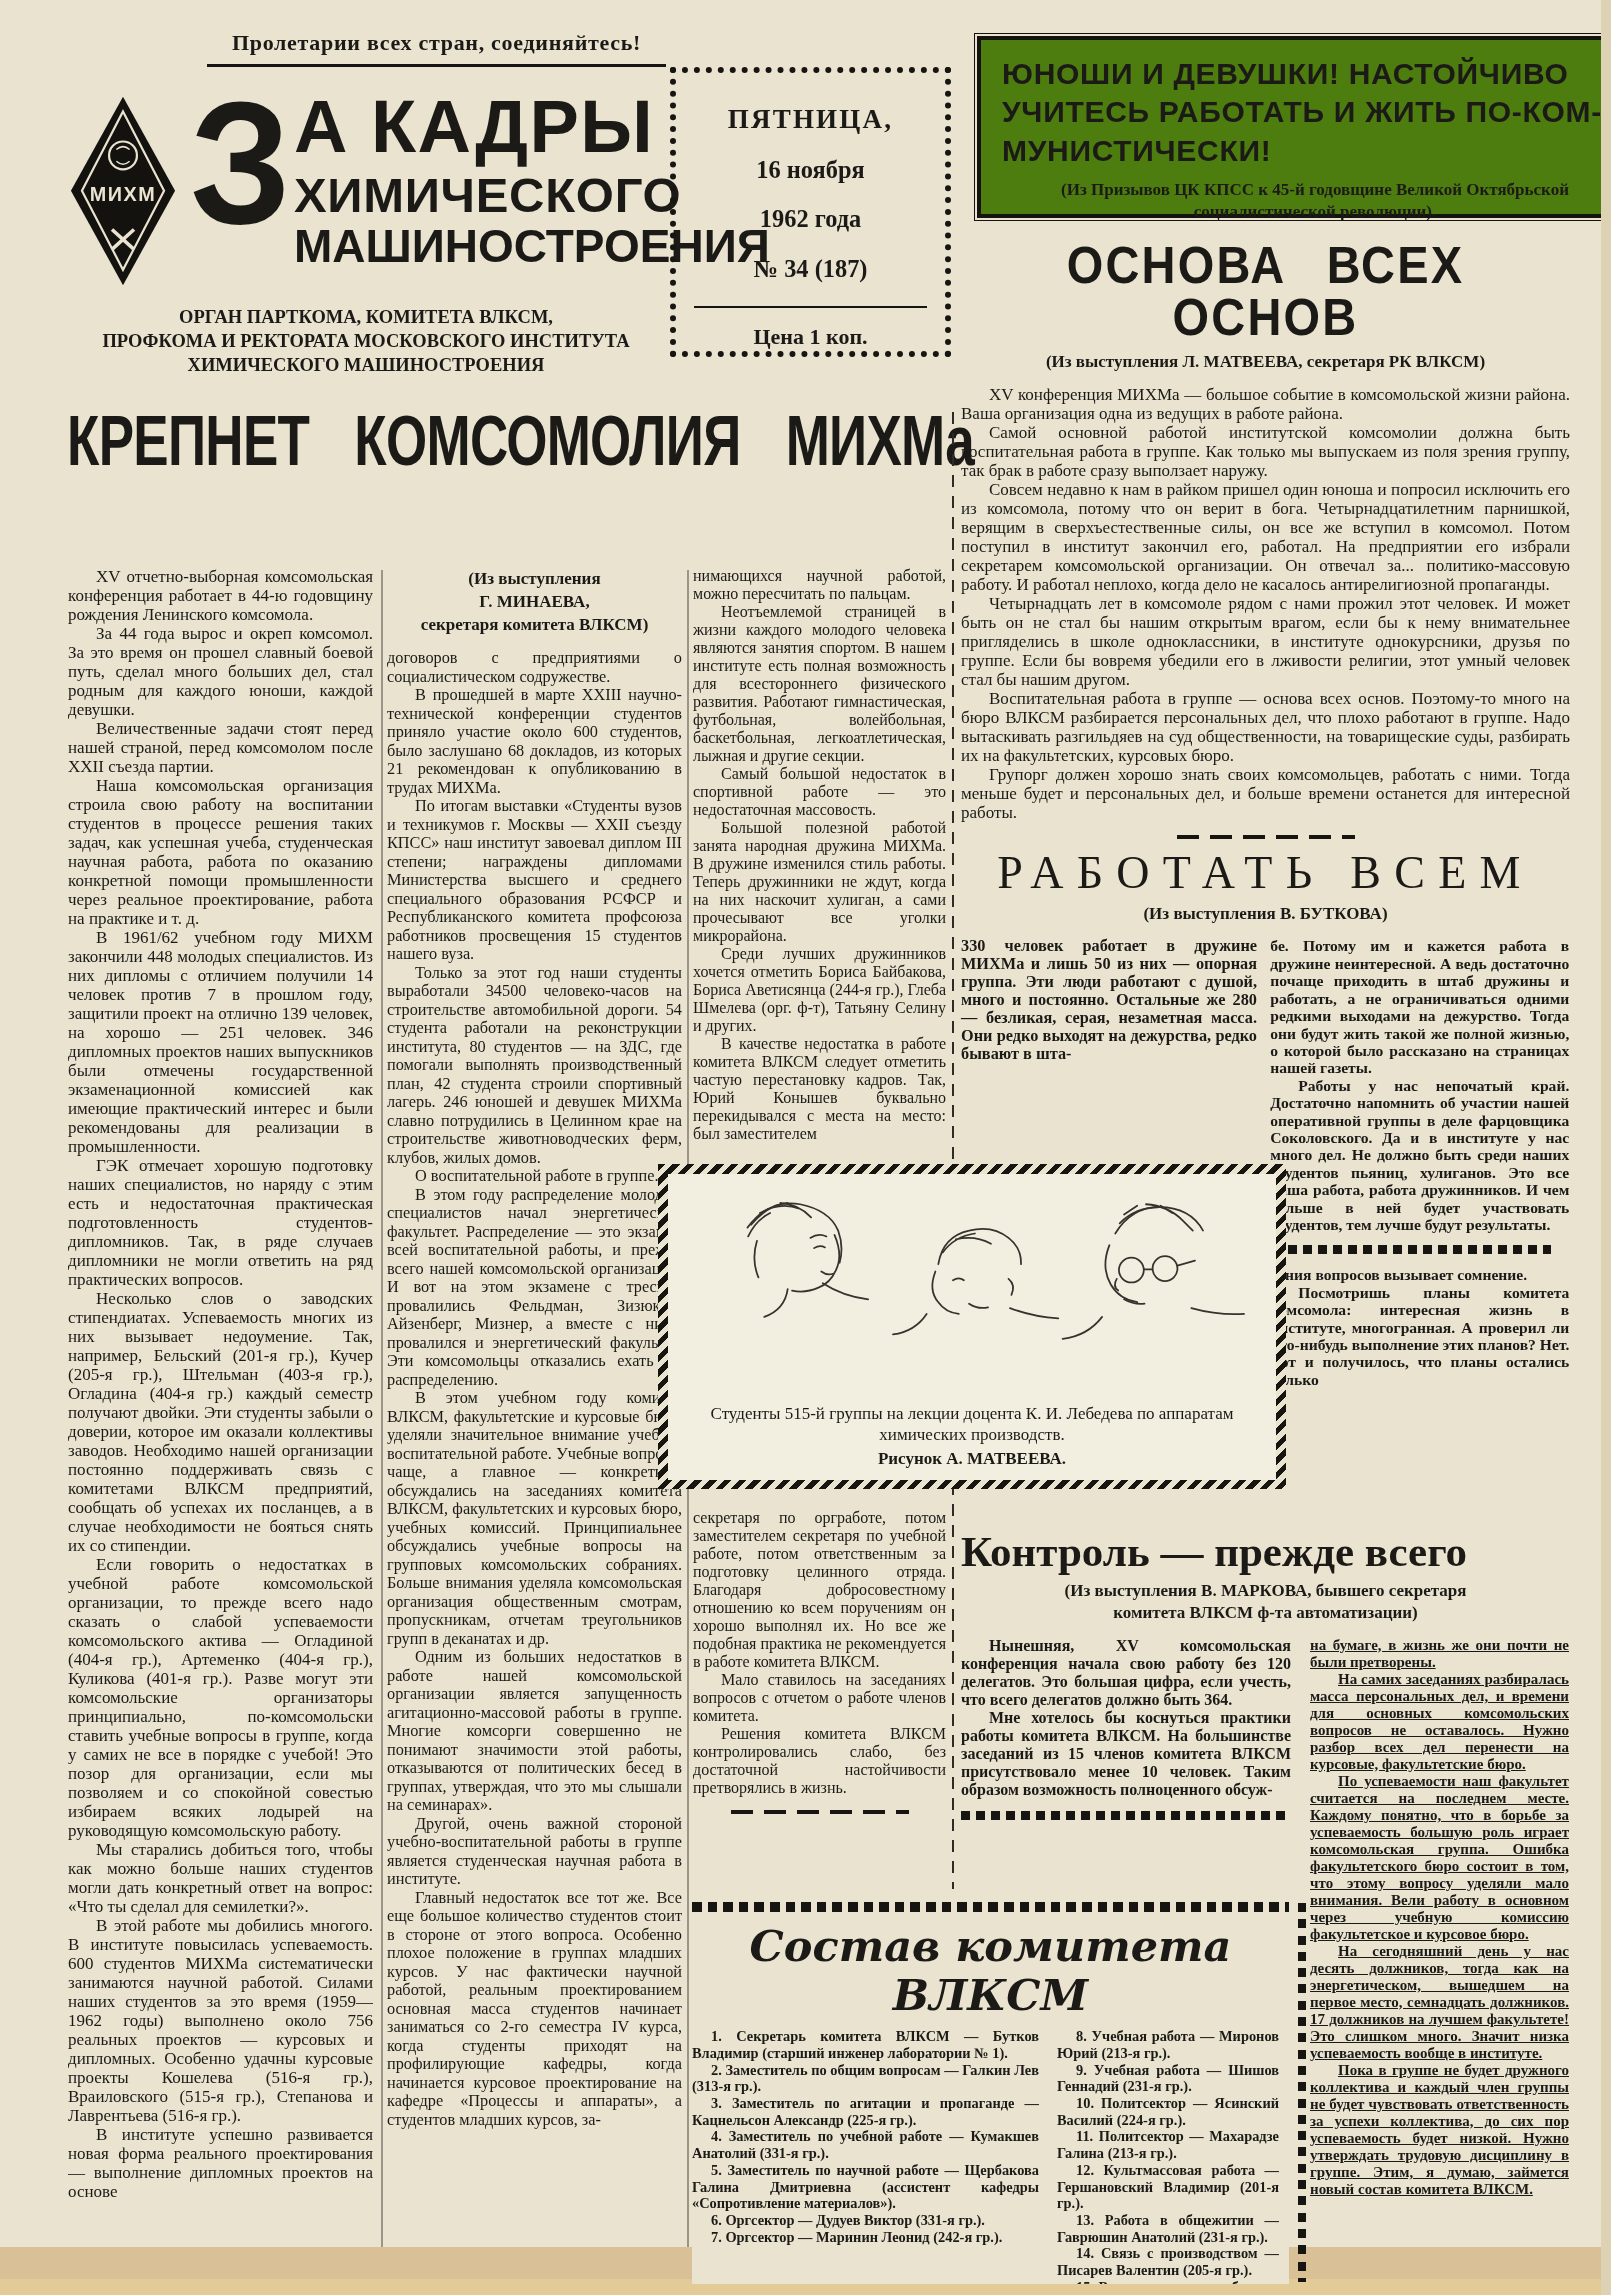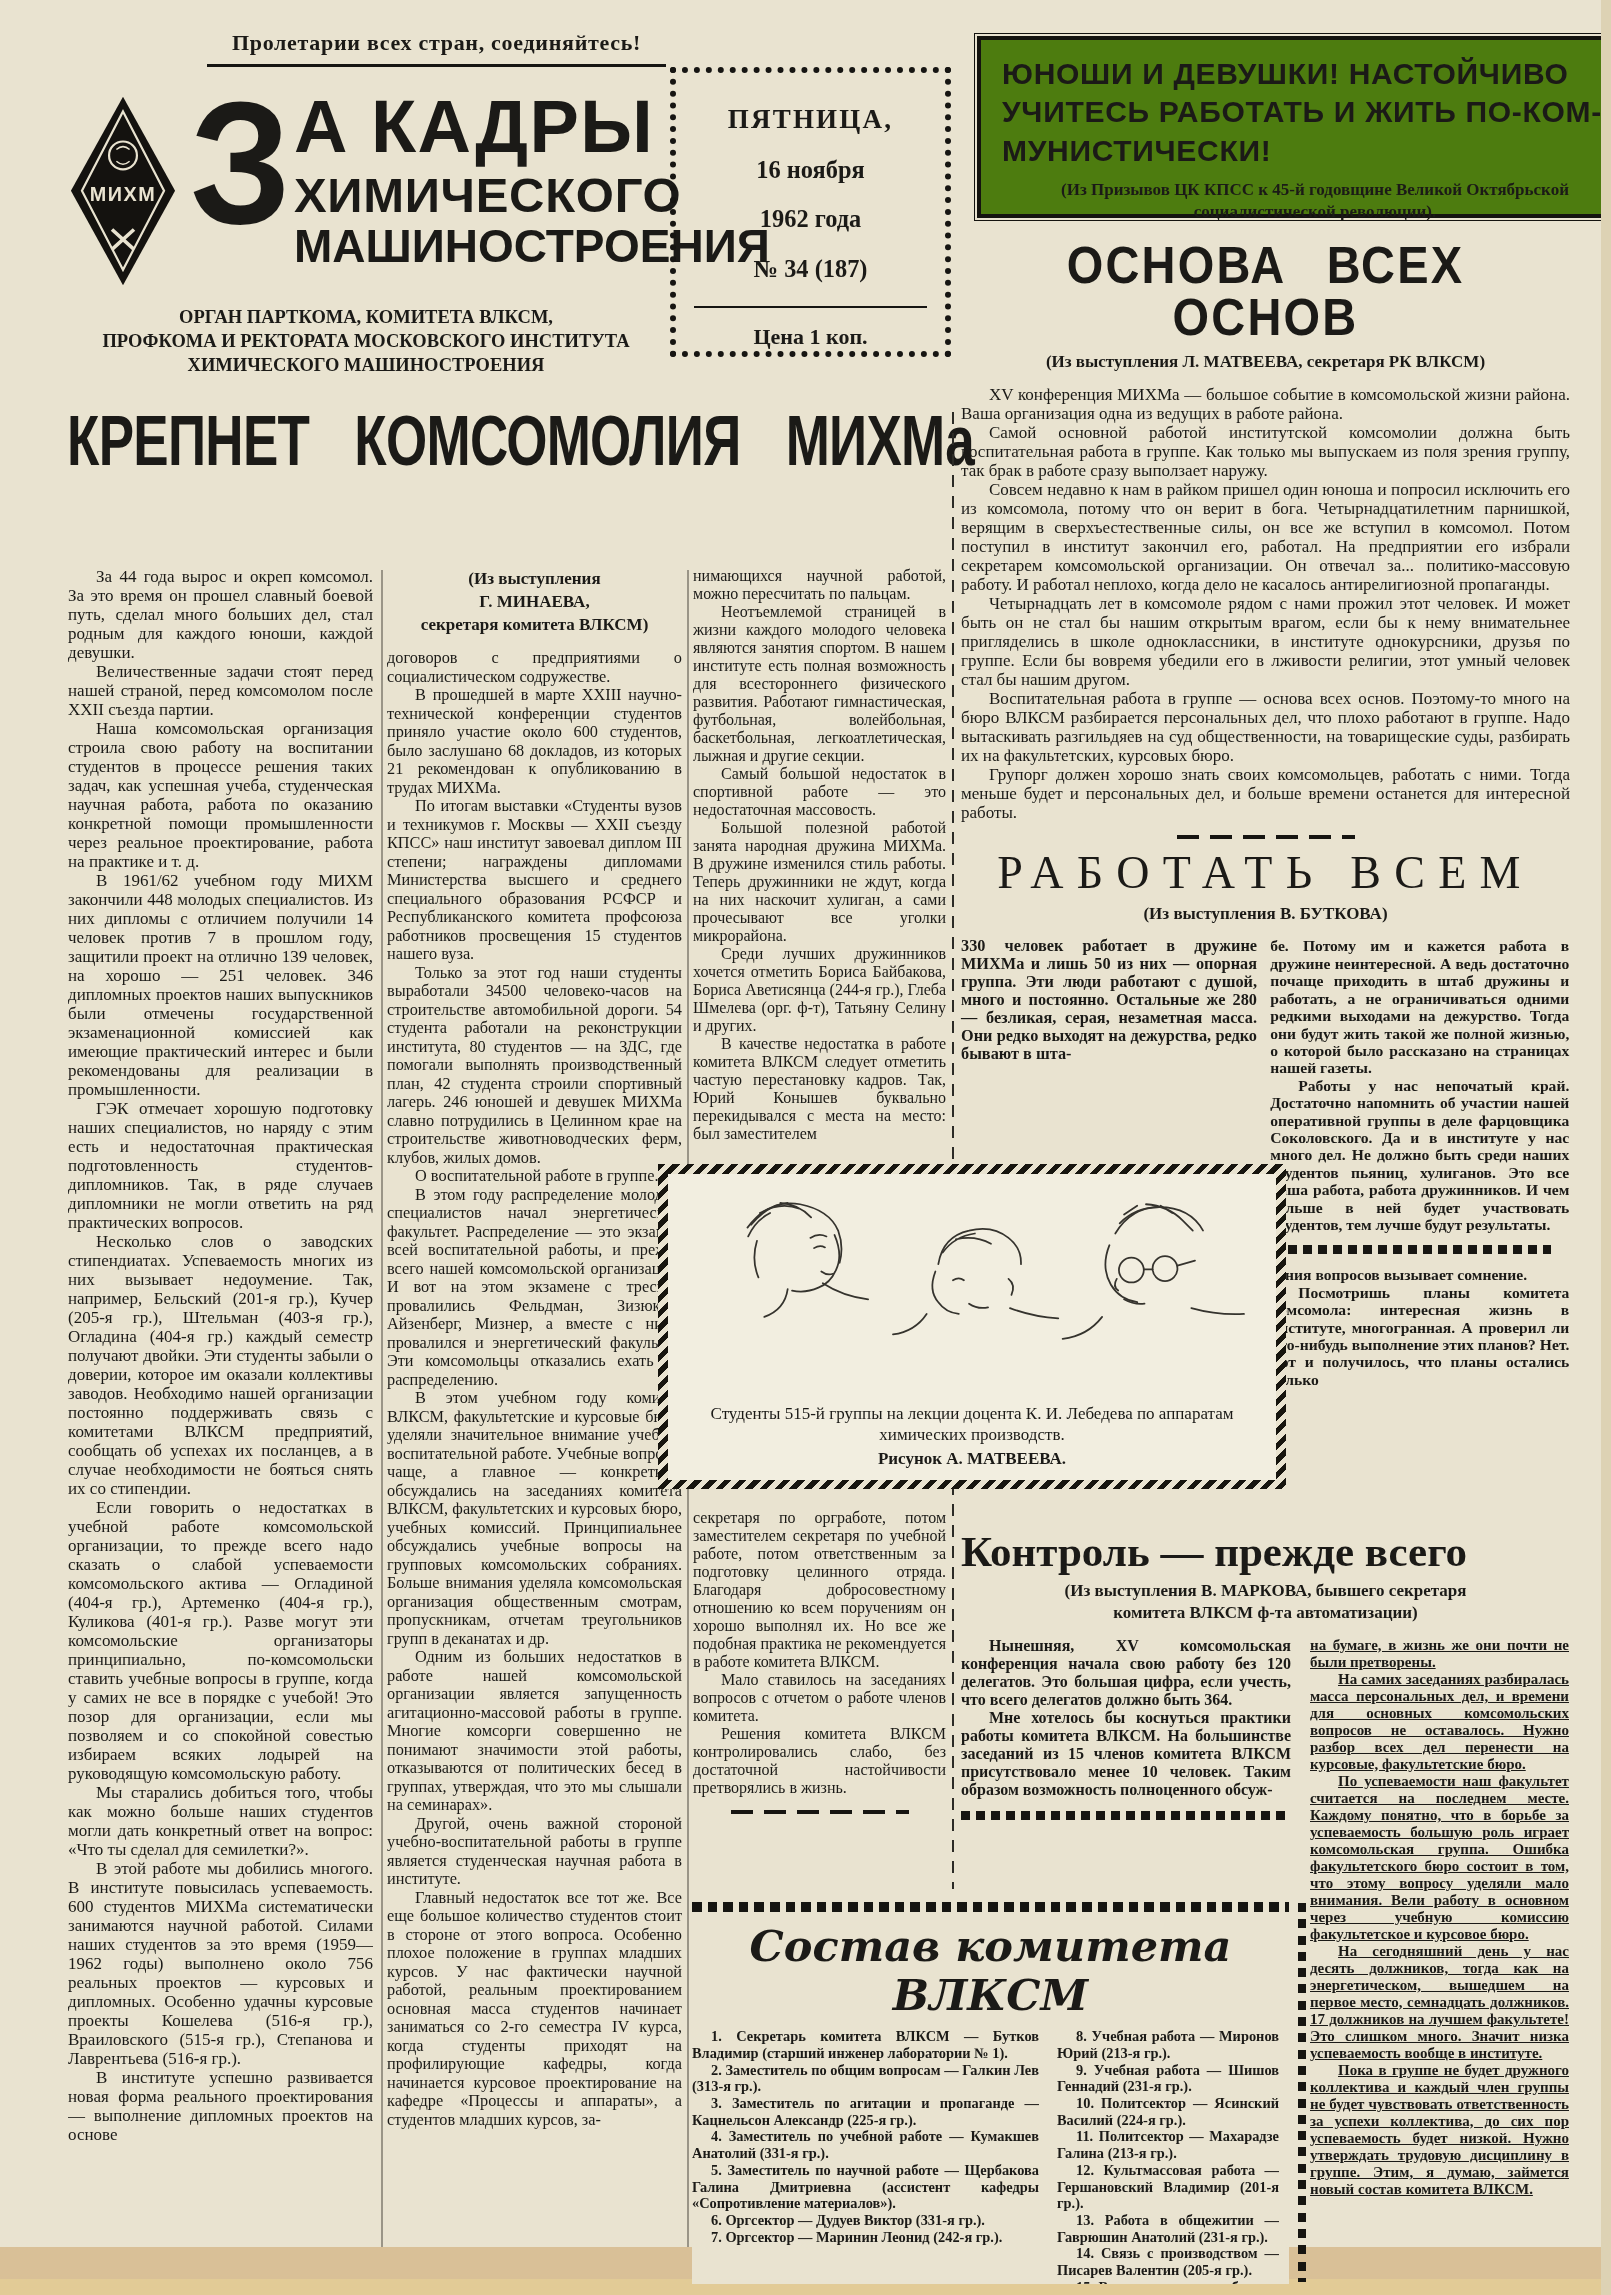--- a/index.html
+++ b/index.html
@@ -141,20 +141,21 @@
       <div class="banner-line">УЧИТЕСЬ РАБОТАТЬ И ЖИТЬ ПО-КОМ-</div>
       <div class="banner-line">МУНИСТИЧЕСКИ!</div>
     </div>
   <div id="banner-src">(Из Призывов ЦК КПСС к 45-й годовщине Великой Октябрьской социалистической революции).</div>
 </div>
 
 <div class="abs" id="krepnet-hl">КРЕПНЕТ КОМСОМОЛИЯ МИХМа</div>
 
 <div class="abs col" id="col1">
 
+<p class="para">XV отчетно-выборная комсомольская конференция работает в 44-ю годовщину рождения Ленинского комсомола.</p>
     <p class="para">За 44 года вырос и окреп комсомол. За это время он прошел славный боевой путь, сделал много больших дел, стал родным для каждого юноши, каждой девушки.</p>
     <p class="para">Величественные задачи стоят перед нашей страной, перед комсомолом после XXII съезда партии.</p>
     <p class="para">Наша комсомольская организация строила свою работу на воспитании студентов в процессе решения таких задач, как успешная учеба, студенческая научная работа, работа по оказанию конкретной помощи промышленности через реальное проектирование, работа на практике и т. д.</p>
     <p class="para">В 1961/62 учебном году МИХМ закончили 448 молодых специалистов. Из них дипломы с отличием получили 14 человек против 7 в прошлом году, защитили проект на отлично 139 человек, на хорошо — 251 человек. 346 дипломных проектов наших выпускников были отмечены государственной экзаменационной комиссией как имеющие практический интерес и были рекомендованы для реализации в промышленности.</p>
     <p class="para">ГЭК отмечает хорошую подготовку наших специалистов, но наряду с этим есть и недостаточная практическая подготовленность студентов-дипломников. Так, в ряде случаев дипломники не могли ответить на ряд практических вопросов.</p>
     <p class="para">Несколько слов о заводских стипендиатах. Успеваемость многих из них вызывает недоумение. Так, например, Бельский (201-я гр.), Кучер (205-я гр.), Штельман (403-я гр.), Огладина (404-я гр.) каждый семестр получают двойки. Эти студенты забыли о доверии, которое им оказали коллективы заводов. Необходимо нашей организации постоянно поддерживать связь с комитетами ВЛКСМ предприятий, сообщать об успехах их посланцев, а в случае необходимости не бояться снять их со стипендии.</p>
     <p class="para">Если говорить о недостатках в учебной работе комсомольской организации, то прежде всего надо сказать о слабой успеваемости комсомольского актива — Огладиной (404-я гр.), Артеменко (404-я гр.), Куликова (401-я гр.). Разве могут эти комсомольские организаторы принципиально, по-комсомольски ставить учебные вопросы в группе, когда у самих не все в порядке с учебой! Это позор для организации, если мы позволяем и со спокойной совестью избираем всяких лодырей на руководящую комсомольскую работу.</p>
     <p class="para">Мы старались добиться того, чтобы как можно больше наших студентов могли дать конкретный ответ на вопрос: «Что ты сделал для семилетки?».</p>
     <p class="para">В этой работе мы добились многого. В институте повысилась успеваемость. 600 студентов МИХМа систематически занимаются научной работой. Силами наших студентов за это время (1959—1962 годы) выполнено около 756 реальных проектов — курсовых и дипломных. Особенно удачны курсовые проекты Кошелева (516-я гр.), Враиловского (515-я гр.), Степанова и Лаврентьева (516-я гр.).</p>
     <p class="para">В институте успешно развивается новая форма реального проектирования — выполнение дипломных проектов на основе</p>

